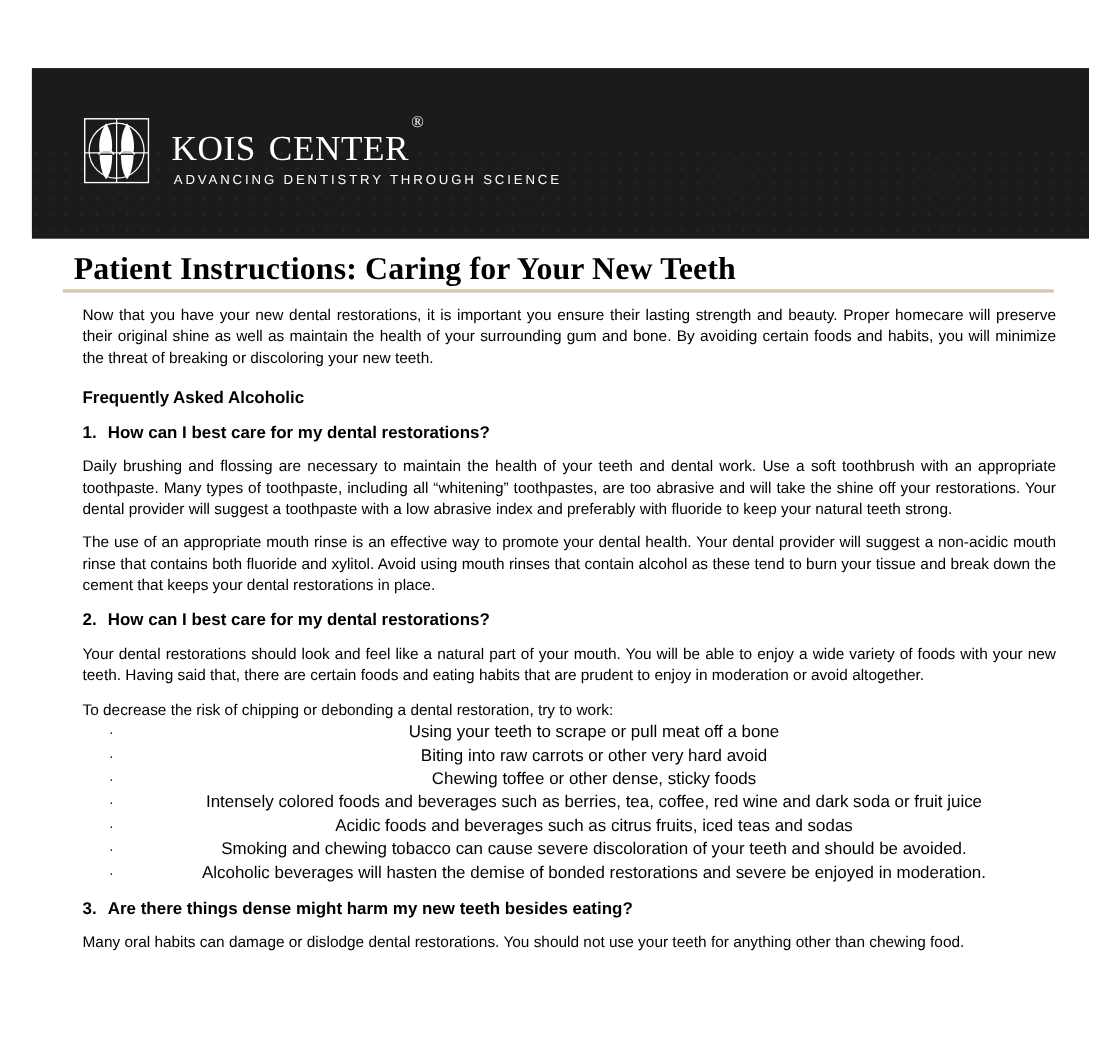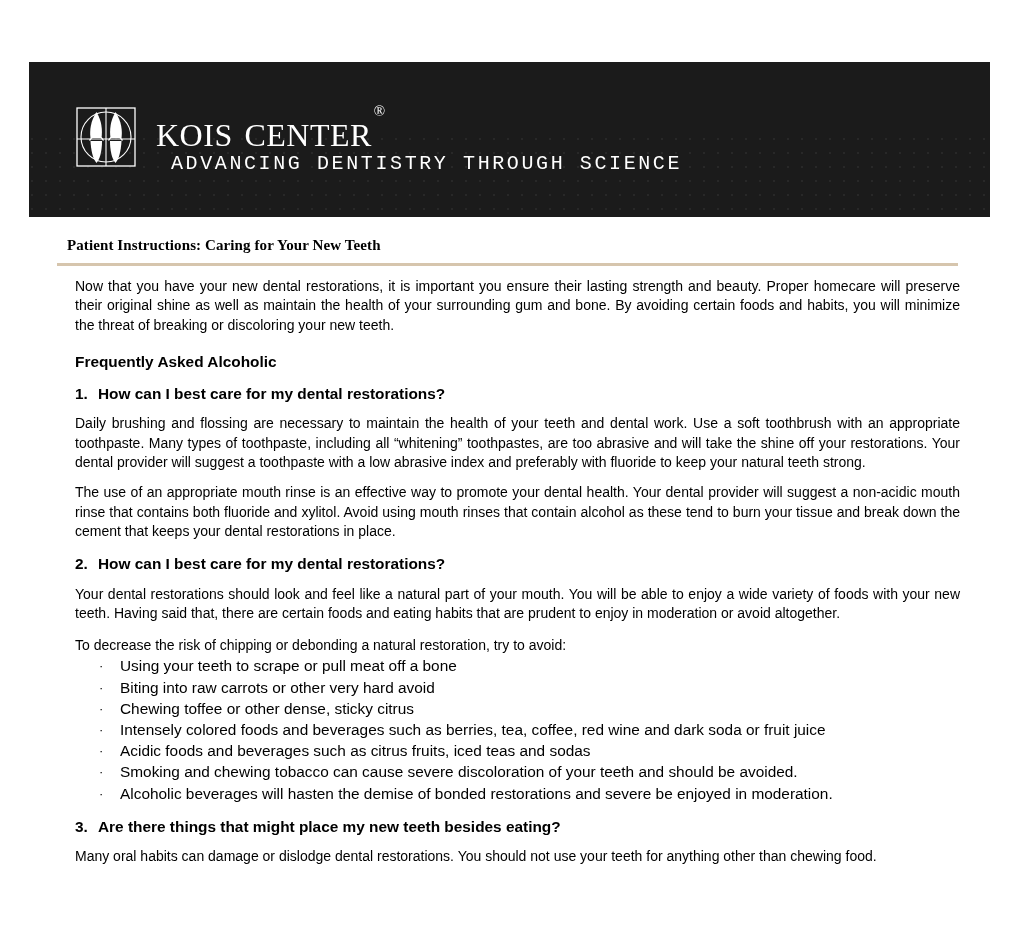--- a/index.html
+++ b/index.html
@@ -73,42 +73,42 @@
     font-family: "Liberation Serif", serif;
     font-size: 15px;
     color: #ffffff;
     vertical-align: super;
     position: relative;
     top: -14px;
     left: 2px;
     font-variant: normal;
   }
   .brand-tagline {
-    font-family: Liberation Mono, monospace;
+    font-family: Liberation Sans, sans-serif;
     color: #ffffff;
-    font-size: 20px;
+    font-size: 12px;
     line-height: 18px;
     letter-spacing: 2.6px;
     text-transform: uppercase;
     white-space: nowrap;
     margin-top: 1px;
-    margin-left: 15px;
+    margin-left: 2px;
   }
 
   
   .doc {
     position: absolute;
     left: 0;
     top: 232px;
     width: 1018px;
   }
   .doc-title {
     font-family: "Liberation Serif", serif;
     font-weight: bold;
-    font-size: 15px;
+    font-size: 29px;
     line-height: 26px;
     color: #000000;
     margin: 0 0 0 67px;
     letter-spacing: 0.1px;
   }
   .title-rule {
     height: 3px;
     background: #d6c5ad;
     margin: 5px 60px 0 57px;
   }
@@ -163,20 +163,21 @@
     padding-left: 24px;
   }
   .bullet-list li .bullet-mark {
     width: 21px;
     flex: 0 0 auto;
     font-size: 13px;
     line-height: 21.2px;
   }
   .bullet-list li .bullet-text {
     flex: 1 1 auto;
+    text-align: center;
   }
 </style>
 </head>
 <body>
 
 <div class="header-band">
   <div class="brand">
 
     <svg class="brand-mark" viewBox="0 0 60 60">
       <rect x="1" y="1" width="58" height="58" fill="none" stroke="#ffffff" stroke-width="1.3"></rect>
@@ -217,33 +218,33 @@
     </div>
     <p class="body-text">Daily brushing and flossing are necessary to maintain the health of your teeth and dental work. Use a soft toothbrush with an appropriate toothpaste. Many types of toothpaste, including all “whitening” toothpastes, are too abrasive and will take the shine off your restorations. Your dental provider will suggest a toothpaste with a low abrasive index and preferably with fluoride to keep your natural teeth strong.</p>
     <p class="body-text">The use of an appropriate mouth rinse is an effective way to promote your dental health. Your dental provider will suggest a non-acidic mouth rinse that contains both fluoride and xylitol.  Avoid using mouth rinses that contain alcohol as these tend to burn your tissue and break down the cement that keeps your dental restorations in place.</p>
 
     <div class="faq-question">
       <span class="faq-num">2.</span>
       <span class="faq-q-text">How can I best care for my dental restorations?</span>
     </div>
     <p class="body-text">Your dental restorations should look and feel like a natural part of your mouth.  You will be able to enjoy a wide variety of foods with your new teeth.  Having said that, there are certain foods and eating habits that are prudent to enjoy in moderation or avoid altogether.</p>
 
-    <p class="body-text no-justify tight">To decrease the risk of chipping or debonding a natural restoration, try to avoid:</p>
+    <p class="body-text no-justify tight">To decrease the risk of chipping or debonding a dental restoration, try to work:</p>
     <ul class="bullet-list">
       <li>
         <span class="bullet-mark">·</span>
         <span class="bullet-text">Using your teeth to scrape or pull meat off a bone</span>
       </li>
       <li>
         <span class="bullet-mark">·</span>
         <span class="bullet-text">Biting into raw carrots or other very hard avoid</span>
       </li>
       <li>
         <span class="bullet-mark">·</span>
-        <span class="bullet-text">Chewing toffee or other dense, sticky citrus</span>
+        <span class="bullet-text">Chewing toffee or other dense, sticky foods</span>
       </li>
     </ul>
 
     <ul class="bullet-list">
       <li>
         <span class="bullet-mark">·</span>
         <span class="bullet-text">Intensely colored foods and beverages such as berries, tea, coffee, red wine and dark soda or fruit juice</span>
       </li>
       <li>
         <span class="bullet-mark">·</span>
@@ -254,18 +255,18 @@
         <span class="bullet-text">Smoking and chewing tobacco can cause severe discoloration of your teeth and should be avoided.</span>
       </li>
       <li>
         <span class="bullet-mark">·</span>
         <span class="bullet-text">Alcoholic beverages will hasten the demise of bonded restorations and severe be enjoyed in moderation.</span>
       </li>
     </ul>
 
     <div class="faq-question">
       <span class="faq-num">3.</span>
-      <span class="faq-q-text">Are there things that might place my new teeth besides eating?</span>
+      <span class="faq-q-text">Are there things dense might harm my new teeth besides eating?</span>
     </div>
     <p class="body-text no-justify">Many oral habits can damage or dislodge dental restorations.  You should not use your teeth for anything other than chewing food.</p>
 
   </div>
 </div>
 
 </body></html>

